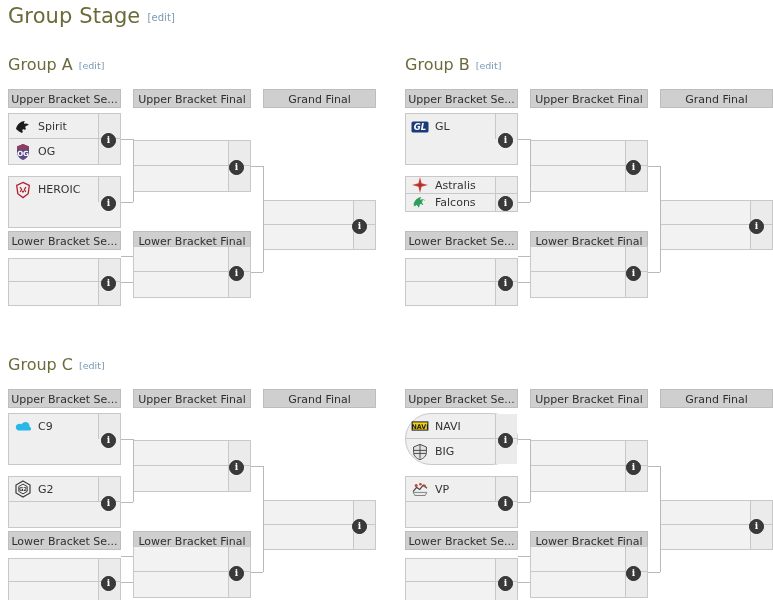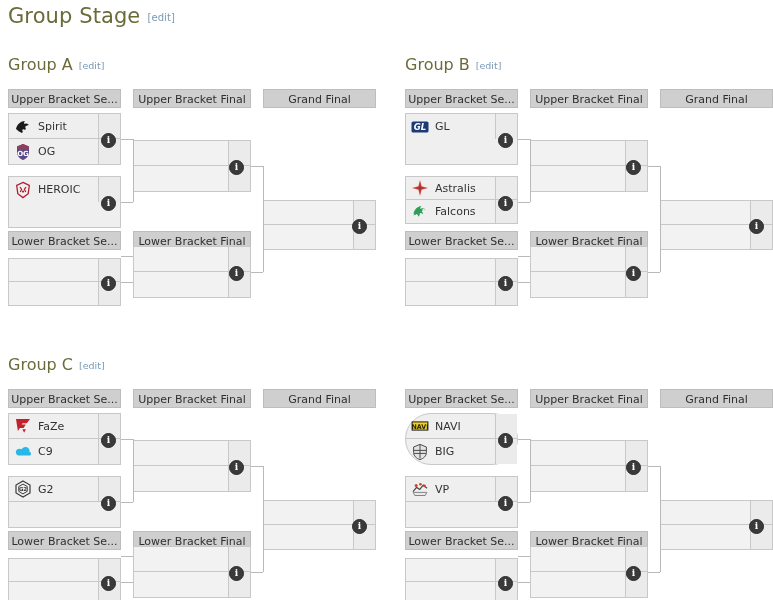--- a/index.html
+++ b/index.html
@@ -195,21 +195,21 @@
             <span class="logo">
               <svg width="20" height="20" viewBox="0 0 20 20">
                 <rect x="1.5" y="4.5" width="17" height="11" rx="1.6" fill="#1b3b78"></rect>
                 <text x="10" y="13.2" font-size="8.6" font-family="DejaVu Sans, sans-serif" font-style="italic" font-weight="bold" fill="#ffffff" text-anchor="middle">GL</text>
               </svg>
             </span>
             <span class="tname">GL</span>
             <span class="score"></span>
           </div>
         </div>
-        <div class="match" style="left: 8px; top: 176px; width: 113px; height: 48px;">
+        <div class="match" style="left: 8px; top: 176px; width: 113px; height: 36px;">
           <div class="mrow top">
             <span class="logo">
               <svg width="20" height="20" viewBox="0 0 20 20">
                 <path d="M10 2l1.6 6.2L18 10l-6.4 1.8L10 18l-1.6-6.2L2 10l6.4-1.8z" fill="#d2453f"></path>
                 <path d="M10 5.6l.9 3.5 3.6 1-3.6 1L10 14.4 9.1 11l-3.6-1 3.6-1z" fill="#a8312c"></path>
               </svg>
             </span>
             <span class="tname">Astralis</span>
             <span class="score"></span>
           </div>
@@ -276,30 +276,20 @@
         <div class="info" style="left: 352px; top: 219px;">i</div>
       </div>
       <div style="position: absolute; left: 0px; top: 300px; width: 397px; height: 300px;">
         <div class="grp-title" style="left: 8px; top: 55px;"><span>Group C</span><span class="edit">[edit]</span></div>
         <div class="round-hdr" style="left: 8px; top: 89px; width: 113px;">Upper Bracket Se...</div>
         <div class="round-hdr" style="left: 133px; top: 89px; width: 118px;">Upper Bracket Final</div>
         <div class="round-hdr" style="left: 263px; top: 89px; width: 113px;">Grand Final</div>
         <div class="round-hdr" style="left: 8px; top: 231px; width: 113px;">Lower Bracket Se...</div>
         <div class="round-hdr" style="left: 133px; top: 231px; width: 118px;">Lower Bracket Final</div>
         <div class="match" style="left: 8px; top: 113px; width: 113px; height: 52px;">
-          <div class="mrow top">
-            <span class="logo">
-              <svg width="20" height="20" viewBox="0 0 20 20">
-                <path d="M3 3h14l-3.2 4.3H9.6l-.9 1.3h4.1L10.6 12H6.9l-2 3.1L3 3z" fill="#c4202a"></path>
-                <path d="M9.4 13.2l1.7 3.6 1.8-3.6z" fill="#c4202a"></path>
-              </svg>
-            </span>
-            <span class="tname">FaZe</span>
-            <span class="score"></span>
-          </div>
           <div class="mrow">
             <span class="logo">
               <svg width="20" height="20" viewBox="0 0 20 20">
                 <path d="M6.6 13.6c-2.1 0-3.8-1.5-3.8-3.4S4.5 6.8 6.6 6.8c.7 0 1.4.2 2 .5.6-1.4 2.1-2.4 3.8-2.4 2.3 0 4.1 1.7 4.1 3.9 0 .3 0 .5-.1.8 1 .5 1.6 1.4 1.6 2.4 0 1-.9 1.6-2 1.6z" fill="#29b6e8"></path>
               </svg>
             </span>
             <span class="tname">C9</span>
             <span class="score"></span>
           </div>
         </div>

